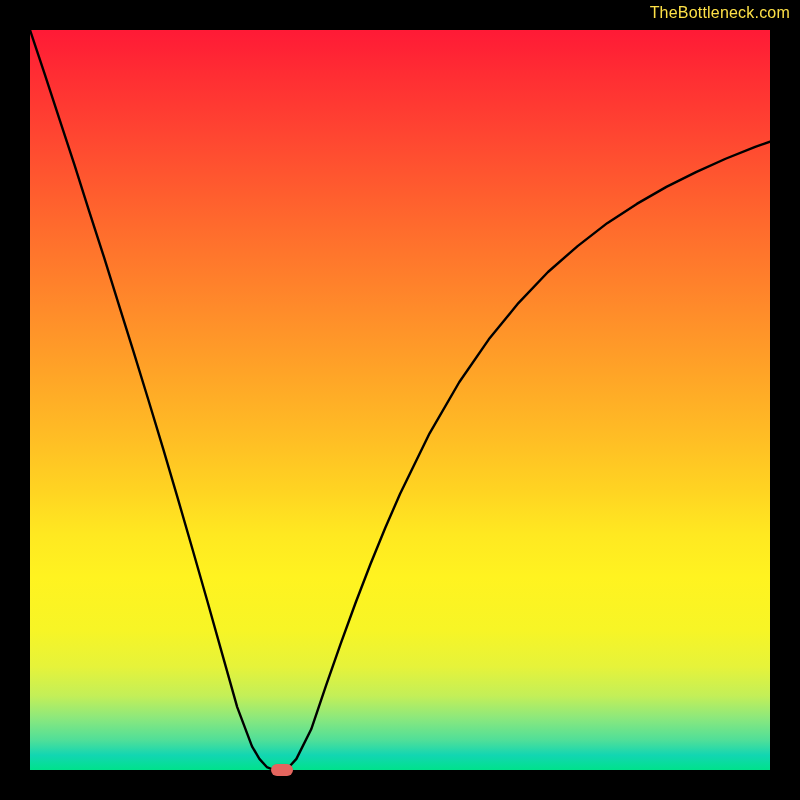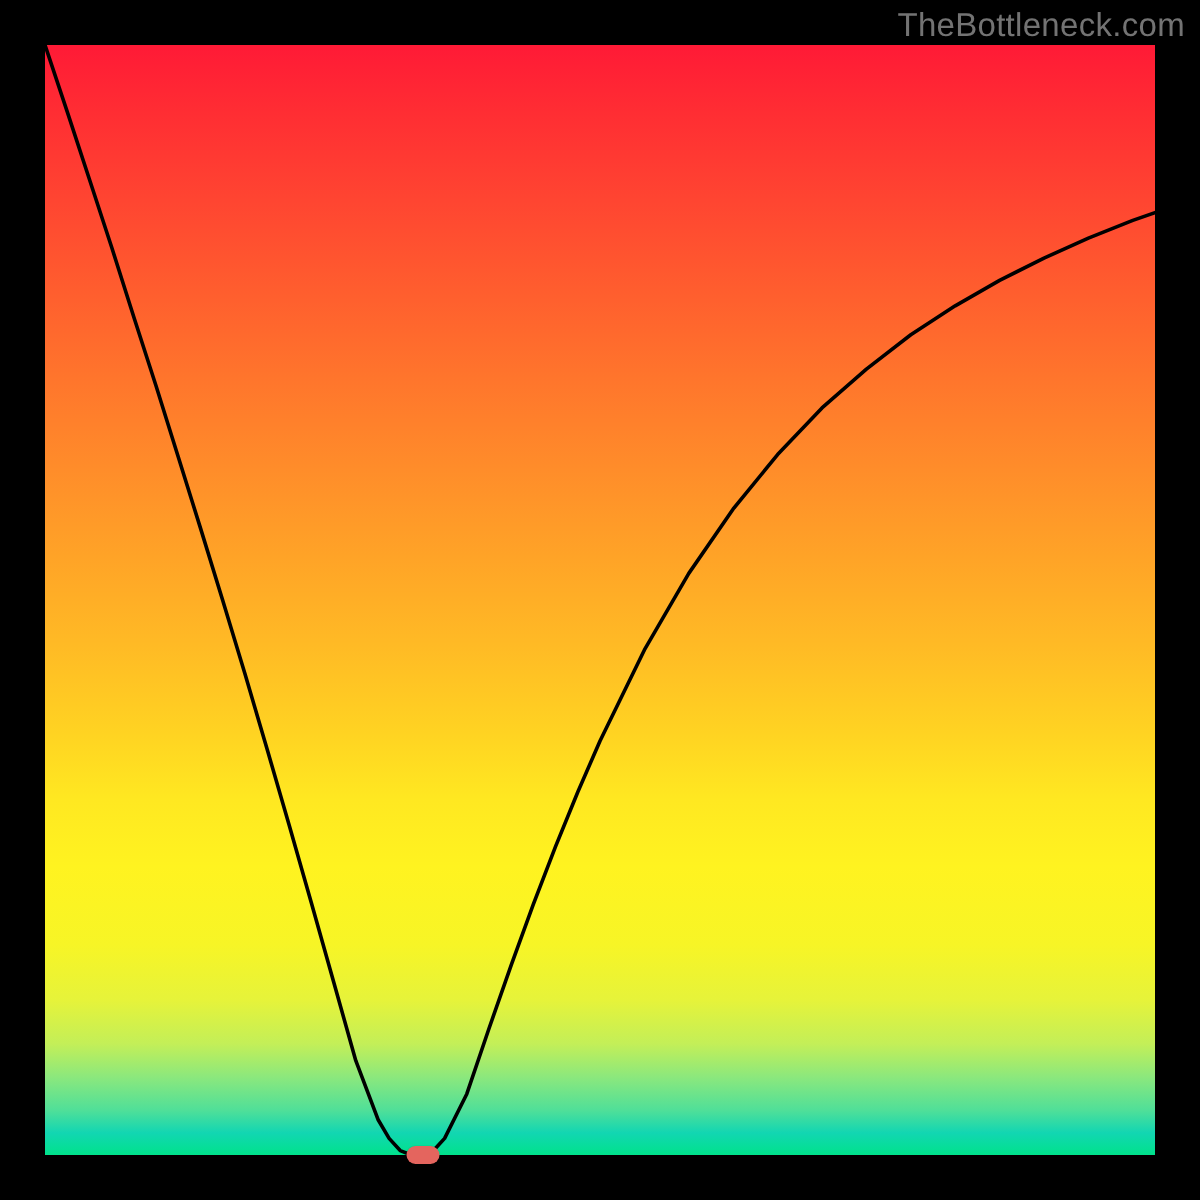--- a/index.html
+++ b/index.html
@@ -7,23 +7,23 @@
   .frame {
     position: relative;
     width: 800px;
     height: 800px;
     background: #000;
   }
   .watermark {
     position: absolute;
     top: 4px;
     right: 10px;
-    color: #737373;
+    color: #fde047;
     font-family: Arial, Helvetica, sans-serif;
-    font-size: 22px;
+    font-size: 16px;
     font-weight: 500;
     letter-spacing: 0.2px;
     z-index: 10;
   }
   .plot {
     position: absolute;
     left: 30px;
     top: 30px;
     width: 740px;
     height: 740px;

